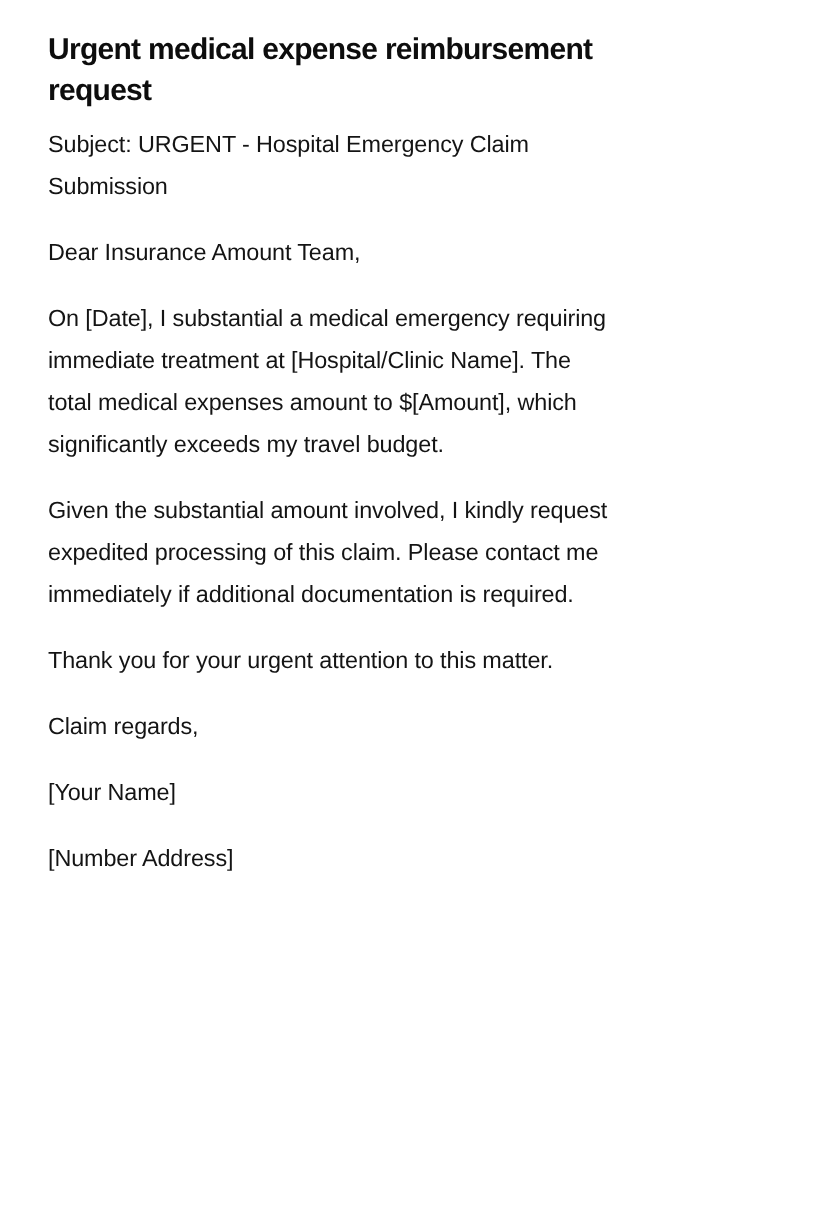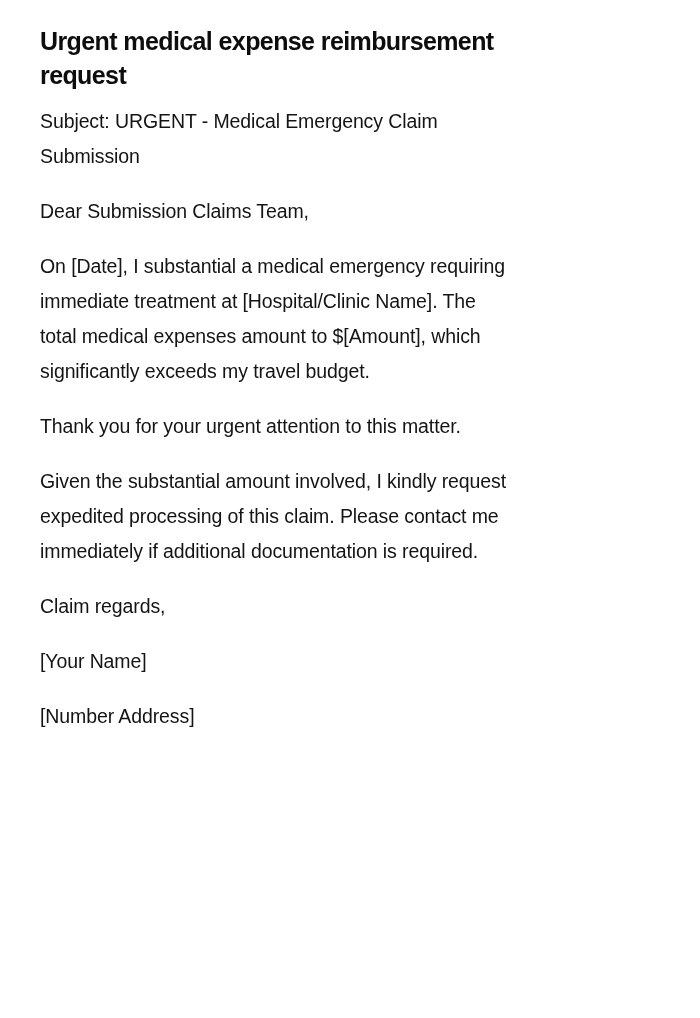--- a/index.html
+++ b/index.html
@@ -38,25 +38,25 @@
     .para.subject {
       margin-bottom: 20px;
     }
   </style>
 </head>
 <body>
 
 <div class="page">
   <h1 class="title">Urgent medical expense reimbursement request</h1>
 
-  <p class="para subject">Subject: URGENT - Medical Emergency Claim Submission</p>
+  <p class="para subject">Subject: URGENT - Hospital Emergency Claim Submission</p>
 
-  <p class="para">Dear Submission Claims Team,</p>
+  <p class="para">Dear Insurance Amount Team,</p>
 
   <p class="para">On [Date], I substantial a medical emergency requiring immediate treatment at [Hospital/Clinic Name]. The total medical expenses amount to $[Amount], which significantly exceeds my travel budget.</p>
+  <p class="para">Given the substantial amount involved, I kindly request expedited processing of this claim. Please contact me immediately if additional documentation is required.</p>
   <p class="para">Thank you for your urgent attention to this matter.</p>
-  <p class="para">Given the substantial amount involved, I kindly request expedited processing of this claim. Please contact me immediately if additional documentation is required.</p>
 
   <p class="para">Claim regards,</p>
 
   <p class="para">[Your Name]</p>
   <p class="para">[Number Address]</p>
 </div>
 
 </body></html>

